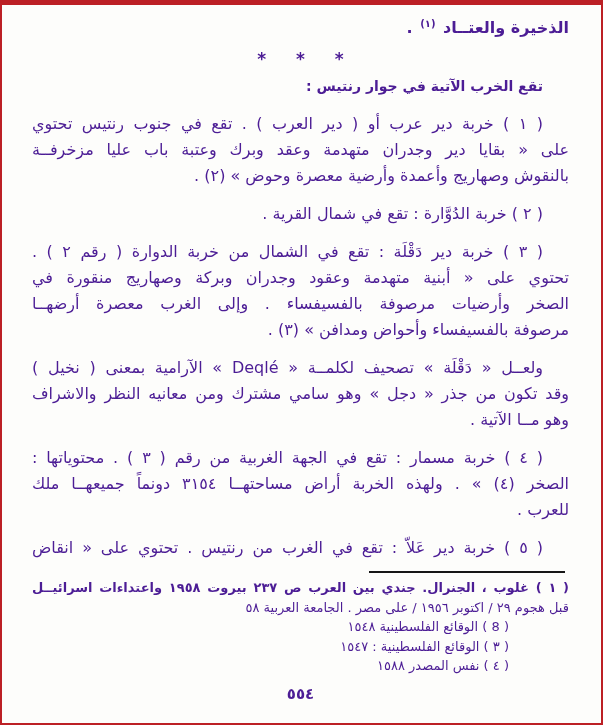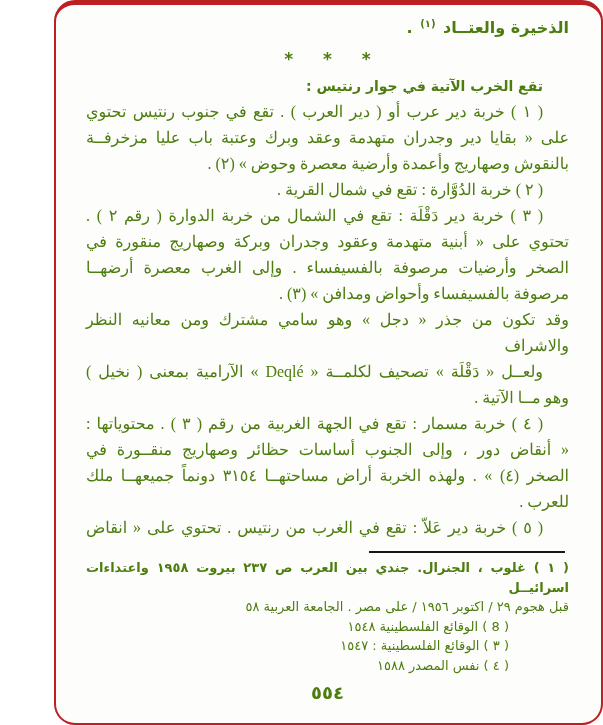--- a/index.html
+++ b/index.html
@@ -1,30 +1,29 @@
 <!DOCTYPE html>
 <html dir="rtl" lang="ar"><head>
 <meta charset="utf-8">
 <style>
   html, body { margin: 0; padding: 0; background: #ffffff; }
   .page {
     position: relative;
-    width: 549px;
+    width: 603px;
     height: 725px;
     box-sizing: border-box;
     background: #fdfdfb;
     border-top: 5px solid #bc2025;
     border-left: 2px solid #bc2025;
     border-right: 2px solid #bc2025;
     border-bottom: 2px solid #bc2025;
     font-family: "DejaVu Sans", sans-serif;
-    color: #4d7c0f;
+    color: #4c1d95;
     direction: rtl;
     overflow: hidden;
-    border-radius: 21px;
   }
   .content {
     height: 100%;
     box-sizing: border-box;
     padding: 6px 32px 0 30px;
     overflow: hidden;
   }
   .header-line {
     text-align: right;
     font-size: 16px;
@@ -46,21 +45,21 @@
     line-height: 16px;
     margin: 10px 0 6px 12px;
   }
   .intro {
     font-size: 14px;
     line-height: 26px;
     text-align: right;
     padding-right: 26px;
     font-weight: bold;
   }
-  .para { margin-top: 0; font-family: Liberation Serif, serif; }
+  .para { margin-top: 12px; }
   .line {
     font-size: 16px;
     line-height: 26px;
     text-align: justify;
     text-align-last: justify;
     white-space: normal;
   }
   .line.end {
     text-align: left;
     text-align-last: right;
@@ -79,21 +78,21 @@
     text-align-last: right;
   }
   .fn-line.fill {
     text-align: justify;
     text-align-last: justify;
     font-weight: bold;
   }
   .fn-line.fn-indent { padding-right: 60px; }
   .page-number {
     text-align: center;
-    font-size: 18px;
+    font-size: 15px;
     font-weight: bold;
     letter-spacing: 2px;
     margin-top: 9px;
     line-height: 18px;
   }
 </style>
 </head>
 <body>
 
 <div class="page">
@@ -120,28 +119,27 @@
     </div>
 
     <div class="para">
       <div class="line indent">( ٣ ) خربة دير دَقْلَة : تقع في الشمال من خربة الدوارة ( رقم ٢ ) .</div>
       <div class="line">تحتوي على « أبنية متهدمة وعقود وجدران وبركة وصهاريج منقورة في</div>
       <div class="line">الصخر وأرضيات مرصوفة بالفسيفساء . وإلى الغرب معصرة أرضهــا</div>
       <div class="line end">مرصوفة بالفسيفساء وأحواض ومدافن » (٣) .</div>
     </div>
 
     <div class="para">
+      <div class="line indent">ولعــل « دَقْلَة » تصحيف لكلمــة « Deqlé » الآرامية بمعنى ( نخيل )</div>
       <div class="line">وقد تكون من جذر « دجل » وهو سامي مشترك ومن معانيه النظر والاشراف</div>
-      <div class="line indent">ولعــل « دَقْلَة » تصحيف لكلمــة « Deqlé » الآرامية بمعنى ( نخيل )</div>
       <div class="line end">وهو مــا الآتية .</div>
     </div>
 
     <div class="para">
       <div class="line indent">( ٤ ) خربة مسمار : تقع في الجهة الغربية من رقم ( ٣ ) . محتوياتها :</div>
-      <div class="line">« أنقاض دور ، وإلى الجنوب أساسات حظائر وصهاريج منقــورة في</div>
       <div class="line">الصخر (٤) » . ولهذه الخربة أراض مساحتهــا ٣١٥٤ دونماً جميعهــا ملك</div>
       <div class="line end">للعرب .</div>
     </div>
 
     <div class="para">
       <div class="line indent">( ٥ ) خربة دير عَلاّ : تقع في الغرب من رنتيس . تحتوي على « انقاض</div>
     </div>
 
     <div class="fn-rule"></div>
 

